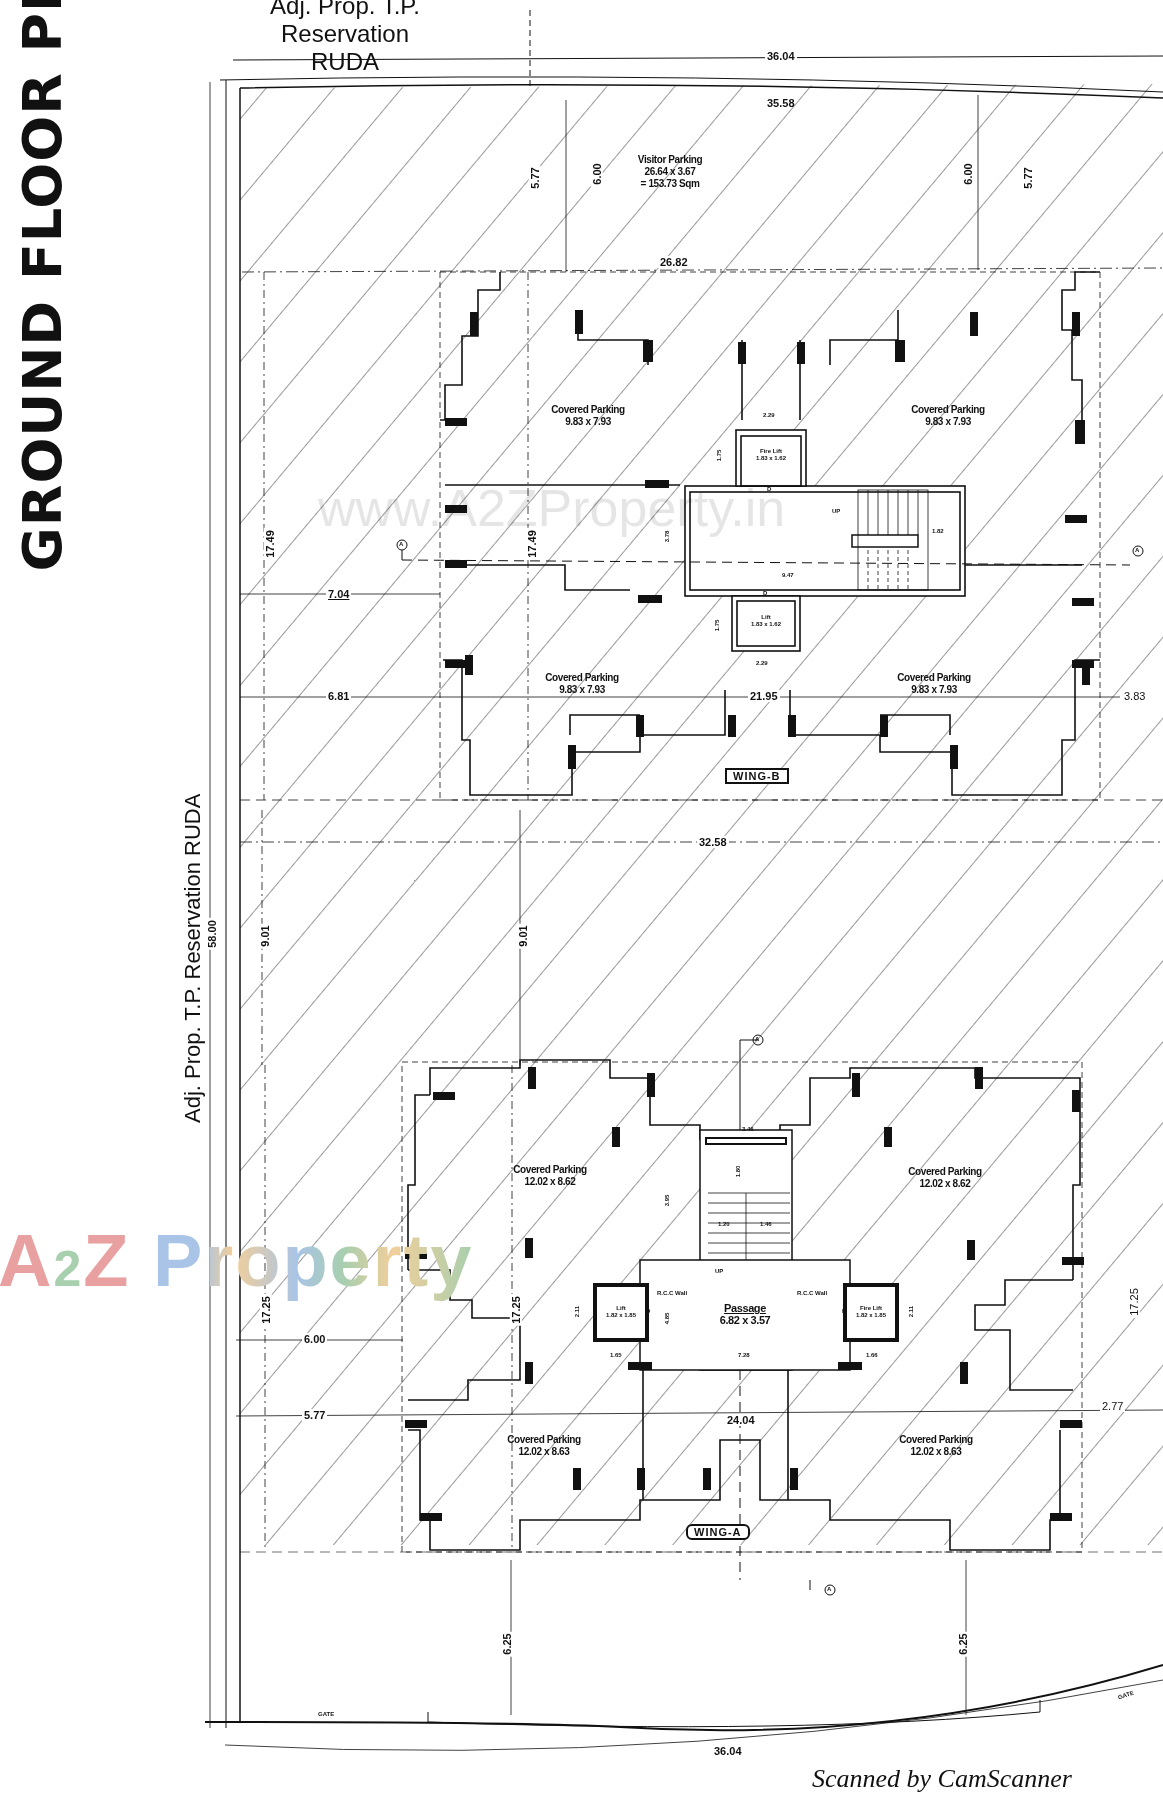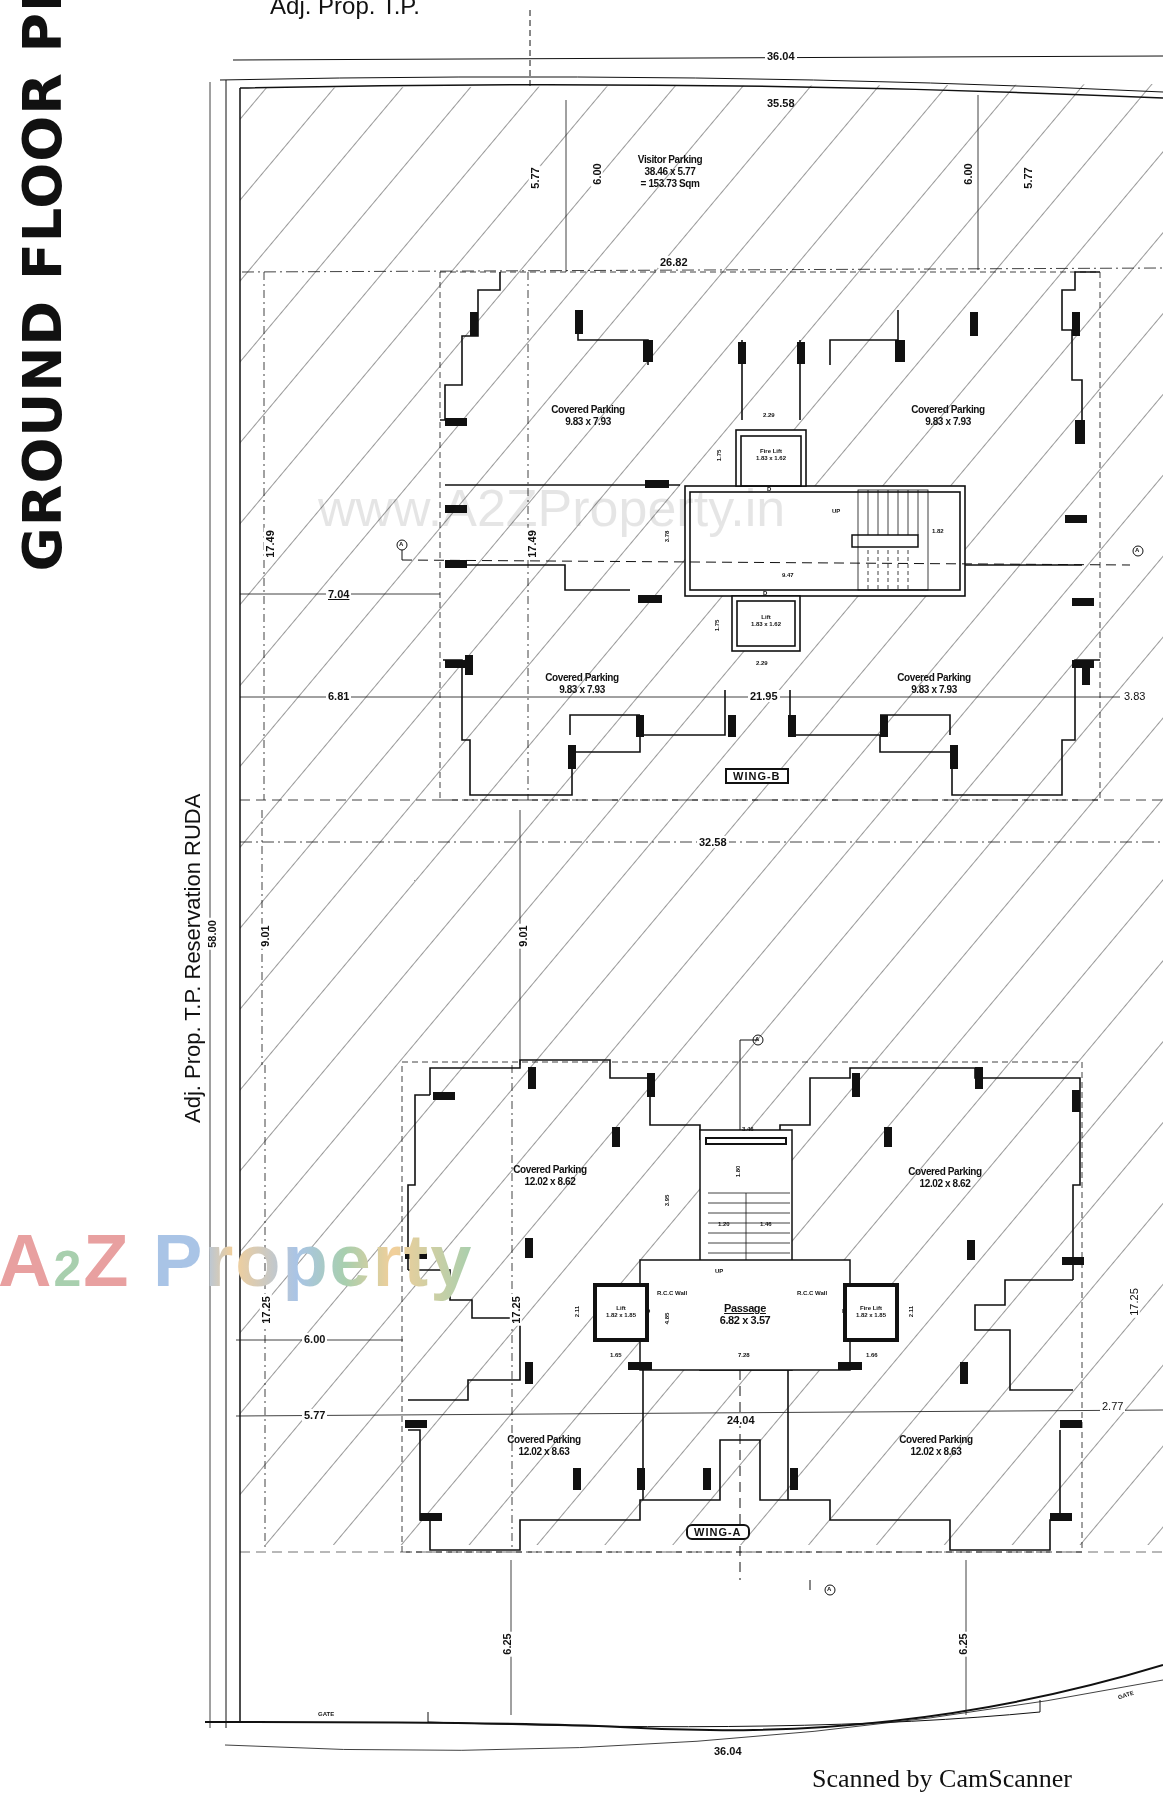--- a/index.html
+++ b/index.html
@@ -9,21 +9,21 @@
   .vt { position:absolute; transform-origin:center center; transform:rotate(-90deg); white-space:nowrap; }
   .title-vert { font-family:"DejaVu Sans", sans-serif; font-weight:bold; font-size:54px; letter-spacing:1px; }
   .adj-top { font-size:24px; text-align:center; line-height:28px; }
   .adj-side { font-size:22px; }
   .dim { font-size:11px; font-weight:bold; background:#fff; padding:0 2px; }
   .room { font-size:10px; font-weight:bold; text-align:center; line-height:12px; letter-spacing:-0.4px; }
   .tiny { font-size:6px; font-weight:bold; text-align:center; line-height:7px; }
   .tag { font-size:11px; font-weight:bold; border:2px solid #111; padding:0 6px; letter-spacing:1px; background:#fff; }
   .wm1 { font-size:52px; color:rgba(0,0,0,0.10); font-weight:normal; }
   .wm2 { font-size:74px; font-weight:bold; letter-spacing:2px; }
-  .scan { font-family:"Liberation Serif", serif; font-size:26px; }
+  .scan { font-family:"Liberation Serif", serif; font-size:26px;font-style:italic; }
   svg { position:absolute; left:0; top:0; }
 </style>
 </head>
 <body>
 
 <svg width="1163" height="1802" viewBox="0 0 1163 1802">
   <defs>
     <pattern id="hatch" patternUnits="userSpaceOnUse" width="52" height="52" patternTransform="rotate(40)">
       <line x1="0" y1="0" x2="0" y2="52" stroke="#333" stroke-width="1"></line>
     </pattern>
@@ -225,32 +225,33 @@
     <line x1="511" y1="1560" x2="511" y2="1715"></line>
     <line x1="966" y1="1560" x2="966" y2="1715"></line>
     <line x1="240" y1="1552" x2="1163" y2="1552" stroke-dasharray="10 6" stroke-width="0.6"></line>
   </g>
 </svg>
 
 <div class="vt title-vert" style="left:-218px; top:280px; width:520px; text-align:center;">GROUND FLOOR PLAN</div>
 
 <div class="abs adj-top" style="left:245px; top:-8px; width:200px;">
   <div>Adj. Prop. T.P.</div>
+  <div>Reservation RUDA</div>
 </div>
 
 <div class="vt adj-side" style="left:33px; top:950px; width:320px; text-align:center;">Adj. Prop. T.P. Reservation RUDA</div>
 
 <div class="abs dim" style="left:765px; top:50px;">36.04</div>
 <div class="abs dim" style="left:765px; top:97px; background:transparent;">35.58</div>
 <div class="vt dim" style="left:196px; top:928px;">58.00</div>
 <div class="abs dim" style="left:712px; top:1745px;">36.04</div>
 
 <div class="abs room" style="left:620px; top:154px; width:100px;">
   <div>Visitor Parking</div>
-  <div>38.46 x 5.77</div>
+  <div>26.64 x 3.67</div>
   <div>= 153.73 Sqm</div>
 </div>
 <div class="abs dim" style="left:658px; top:232px;margin-top:24px;">26.82</div>
 <div class="vt dim" style="left:522px; top:172px;">5.77</div>
 <div class="vt dim" style="left:584px; top:168px;">6.00</div>
 <div class="vt dim" style="left:955px; top:168px;">6.00</div>
 <div class="vt dim" style="left:1015px; top:172px;">5.77</div>
 
 <div class="abs room" style="left:538px; top:404px; width:100px;">
   <div>Covered Parking</div>

